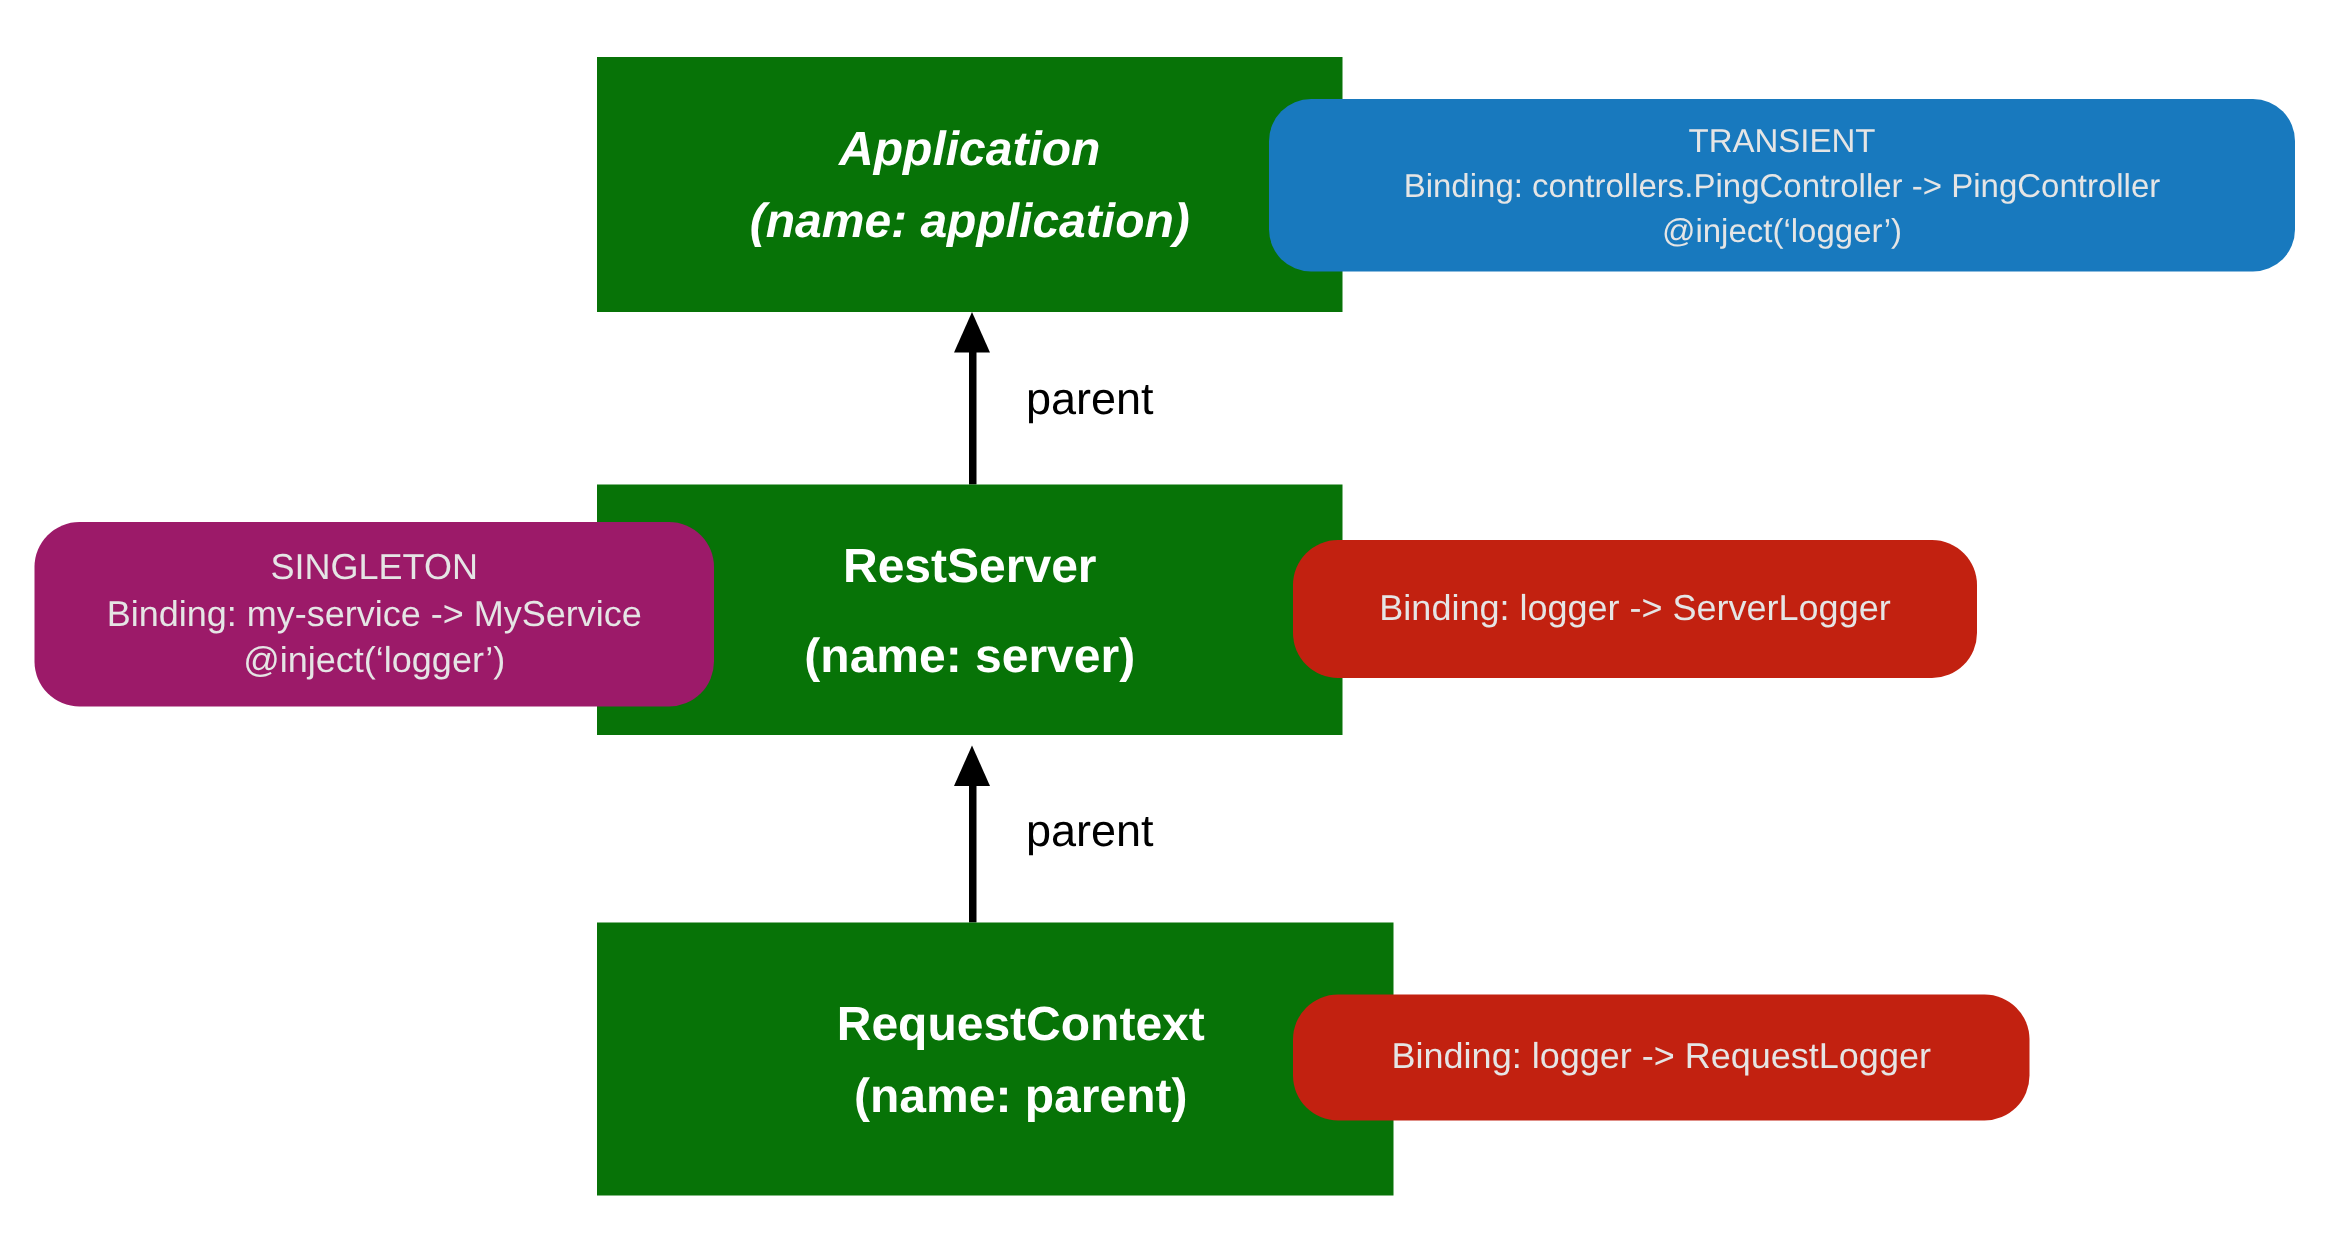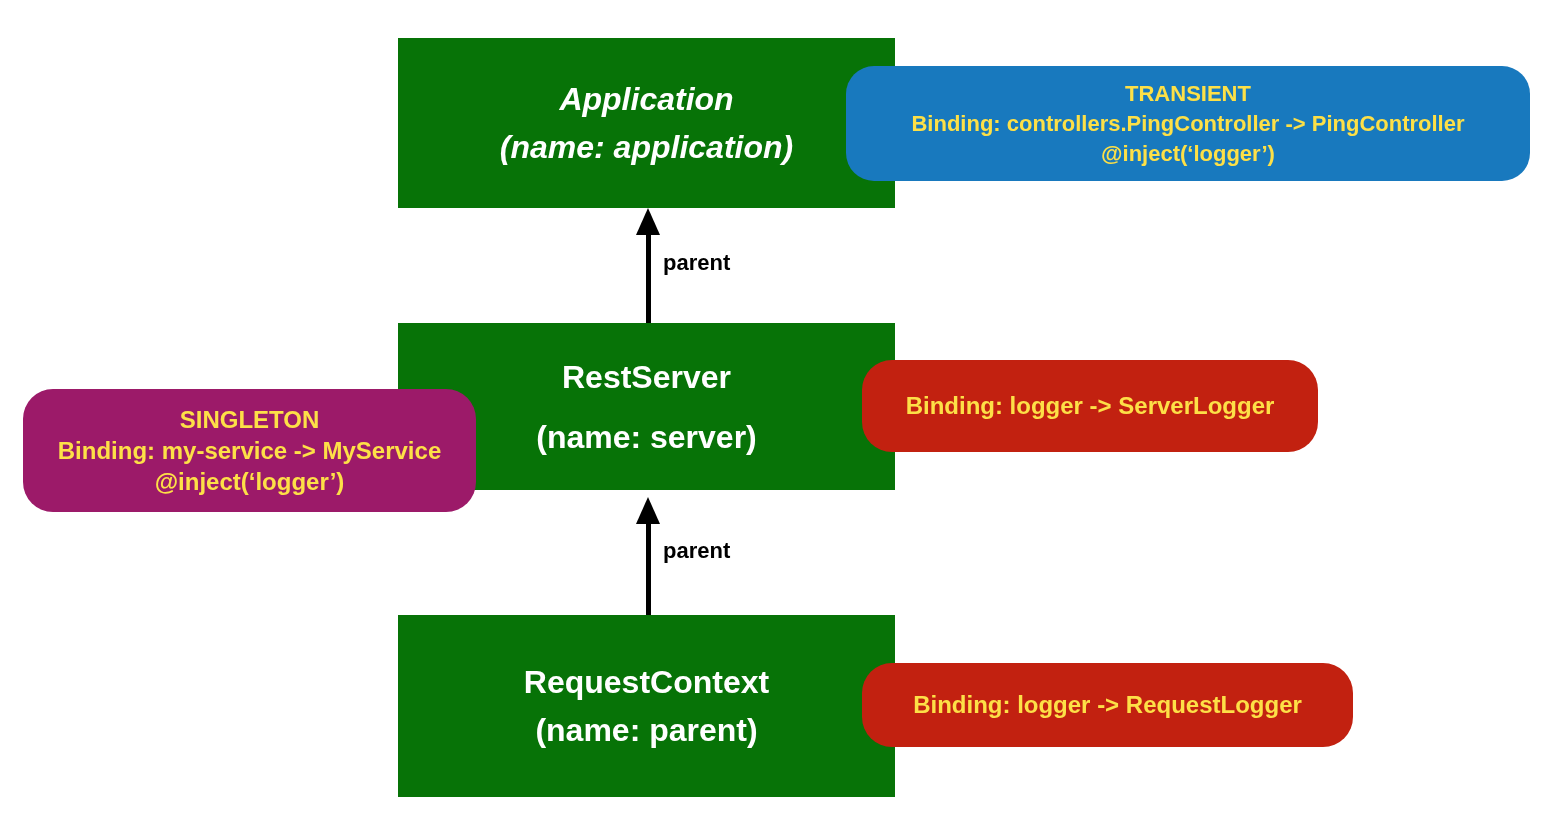--- a/index.html
+++ b/index.html
@@ -32,43 +32,42 @@
     line-height: 48px;
     z-index: 1;
   }
   .ctx-application   { top: 38px;  height: 170px; }
   .ctx-restserver    { top: 323px; height: 167px; gap: 12px; }
   .ctx-requestcontext{ top: 615px; height: 182px; }
 
   
   .pill {
     position: absolute;
-    color: #fde047;
-    font-weight: bold;
+    color: #e5e5e5;
+    font-weight: normal;
     display: flex;
     flex-direction: column;
     align-items: center;
     justify-content: center;
     text-align: center;
     z-index: 2;
   }
   .pill-transient {
     left: 846px; top: 66px; width: 684px; height: 115px;
     background: #1879BE;
     border-radius: 28px;
     font-size: 22px;
     line-height: 30px;
   }
   .pill-singleton {
     left: 23px; top: 348px; width: 453px; height: 123px;
     background: #9C1A69;
     border-radius: 30px;
     font-size: 24px;
     line-height: 31px;
-    margin-top: 41px;
   }
   .pill-red {
     background: #C22110;
     border-radius: 30px;
     font-size: 24px;
     line-height: 30px;
   }
   .pill-serverlogger  { left: 862px; top: 360px; width: 456px; height: 92px; }
   .pill-requestlogger { left: 862px; top: 663px; width: 491px; height: 84px; }
 
@@ -88,45 +87,45 @@
     height: 0;
     border-left: 12px solid transparent;
     border-right: 12px solid transparent;
     border-bottom: 27px solid #000000;
     left: 636px;
   }
   .arrow-head-1 { top: 208px; }
   .arrow-head-2 { top: 497px; }
   .arrow-label {
     position: absolute;
-    left: 663px;
+    left: 684px;
     color: #000000;
-    font-weight: bold;
-    font-size: 22px;
+    font-weight: normal;
+    font-size: 30px;
     white-space: nowrap;
   }
   .arrow-label-1 { top: 250px; }
   .arrow-label-2 { top: 538px; }
 </style>
 </head>
 <body>
 
 <div class="canvas">
 
   <div class="ctx-box ctx-application" style="background-color: rgb(7, 115, 7); font-style: italic;">
     <div>Application</div>
     <div>(name: application)</div>
   </div>
 
   <div class="ctx-box ctx-restserver" style="background-color: rgb(7, 115, 7);">
     <div>RestServer</div>
     <div>(name: server)</div>
   </div>
 
-  <div class="ctx-box ctx-requestcontext" style="background-color: rgb(7, 115, 7);">
+  <div class="ctx-box ctx-requestcontext" style="background-color: rgb(7, 115, 7); padding-left: 34px;">
     <div>RequestContext</div>
     <div>(name: parent)</div>
   </div>
 
   <div class="arrow">
     <div class="arrow-head arrow-head-1"></div>
     <div class="arrow-line arrow-line-1"></div>
     <div class="arrow-label arrow-label-1">parent</div>
   </div>
 

